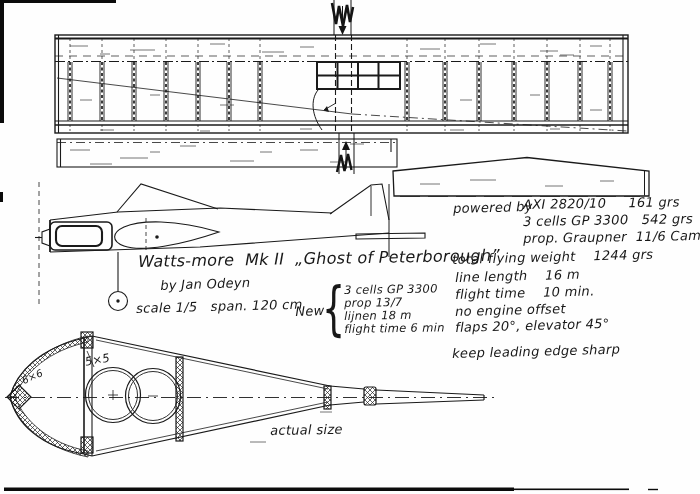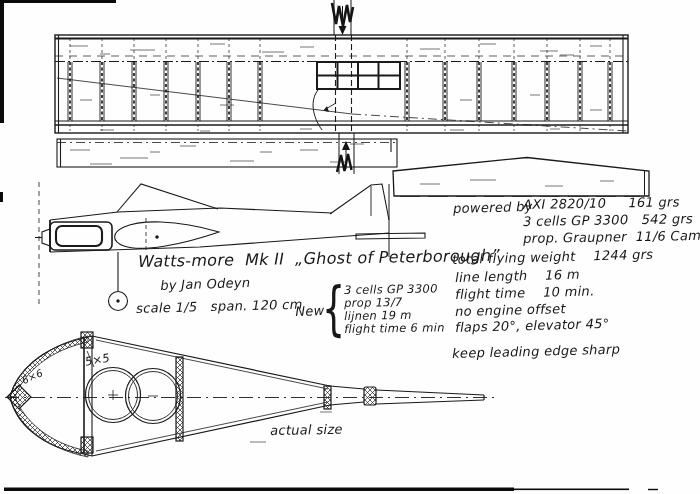--- a/index.html
+++ b/index.html
@@ -283,21 +283,21 @@
 </svg>
 
 <div class="txt t-title" style="left:138px;top:253px;transform:rotate(-1deg);">Watts-more&nbsp; Mk II &nbsp;„Ghost of Peterborough”</div>
 <div class="txt t-med" style="left:160px;top:279px;transform:rotate(-2deg);">by Jan Odeyn</div>
 <div class="txt t-med" style="left:136px;top:302px;transform:rotate(-1.5deg);">scale 1/5 &nbsp; span. 120 cm</div>
 
 <div class="txt t-med" style="left:295px;top:305px;transform:rotate(-2deg);">New</div>
 <div class="txt brace" style="left:322px;top:277px;">{</div>
 <div class="txt t-sm" style="left:344px;top:284px;transform:rotate(-1deg);">3 cells GP 3300</div>
 <div class="txt t-sm" style="left:344px;top:297px;transform:rotate(-1deg);">prop 13/7</div>
-<div class="txt t-sm" style="left:344px;top:310px;transform:rotate(-1deg);">lijnen 19 m</div>
+<div class="txt t-sm" style="left:344px;top:310px;transform:rotate(-1deg);">lijnen 18 m</div>
 <div class="txt t-sm" style="left:344px;top:323px;transform:rotate(-1deg);">flight time 6 min</div>
 
 <div class="txt t-med" style="left:453px;top:202px;transform:rotate(-1.5deg);">powered by</div>
 <div class="txt t-med" style="left:523px;top:198px;transform:rotate(-1deg);">AXI 2820/10&nbsp;&nbsp;&nbsp;&nbsp;&nbsp;161 grs</div>
 <div class="txt t-med" style="left:523px;top:215px;transform:rotate(-1deg);">3 cells GP 3300&nbsp;&nbsp;&nbsp;542 grs</div>
 <div class="txt t-med" style="left:523px;top:232px;transform:rotate(-1deg);">prop. Graupner&nbsp;&nbsp;11/6 Cam-prop</div>
 
 <div class="txt t-med" style="left:452px;top:253px;transform:rotate(-1.5deg);">total flying weight&nbsp;&nbsp;&nbsp;&nbsp;1244 grs</div>
 <div class="txt t-med" style="left:455px;top:271px;transform:rotate(-1.5deg);">line length&nbsp;&nbsp;&nbsp;&nbsp;16 m</div>
 <div class="txt t-med" style="left:455px;top:288px;transform:rotate(-1.5deg);">flight time&nbsp;&nbsp;&nbsp;&nbsp;10 min.</div>

